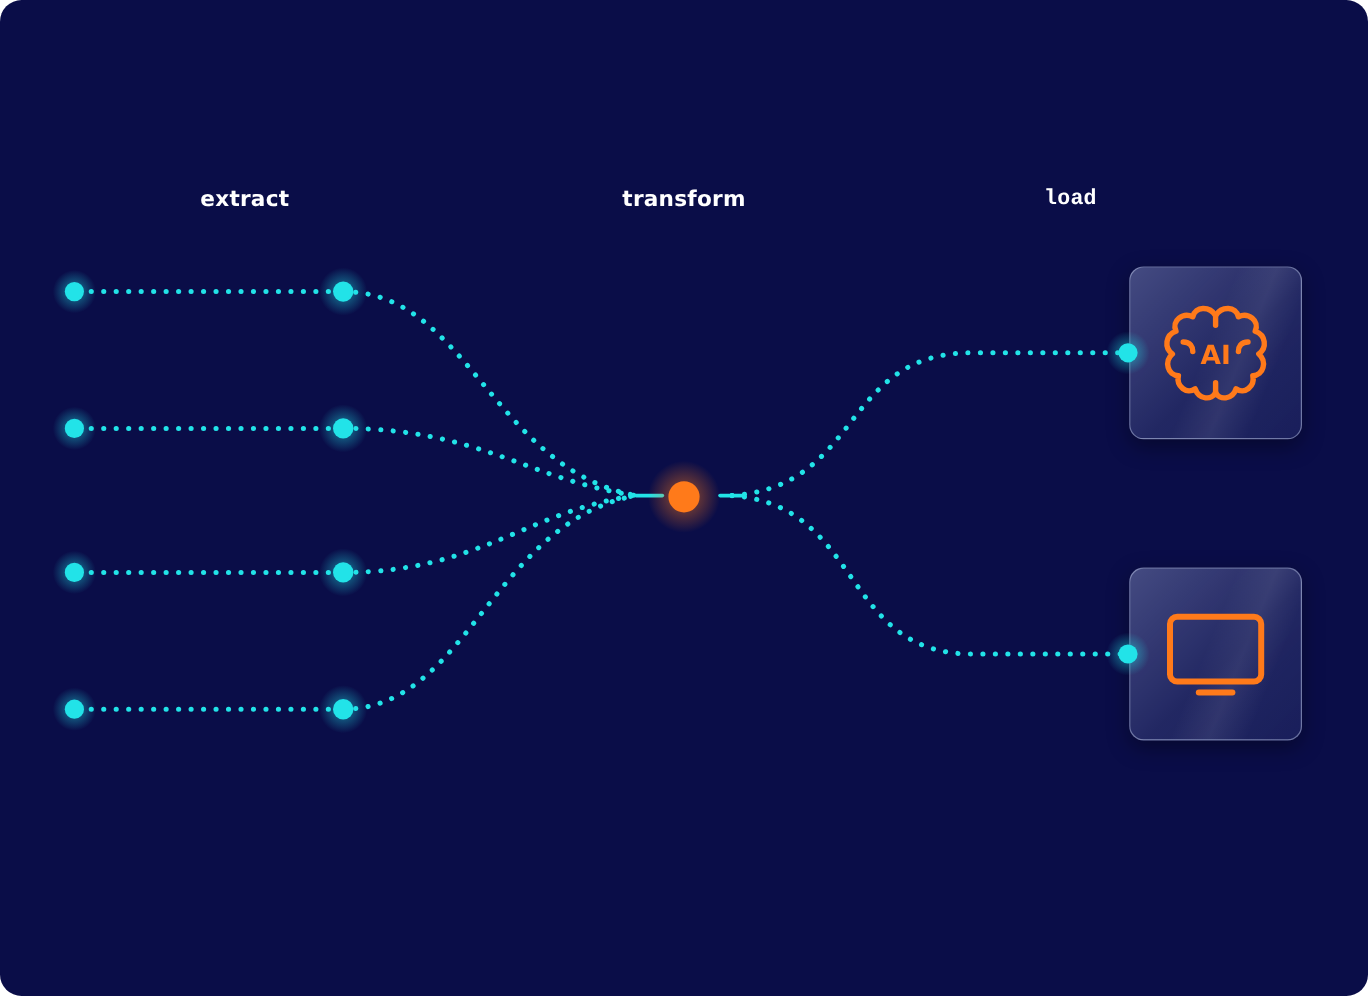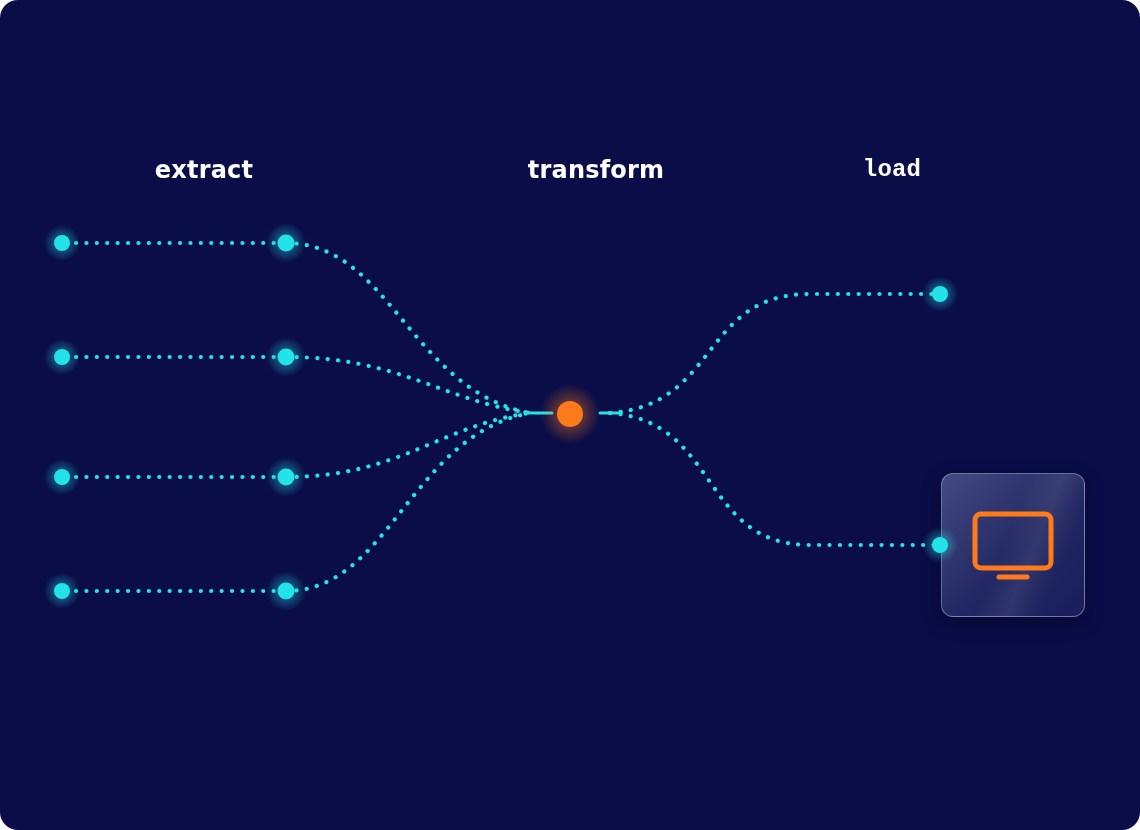--- a/index.html
+++ b/index.html
@@ -3,21 +3,21 @@
 <meta charset="utf-8">
 <style>
   html, body { margin:0; padding:0; background:#ffffff; }
   body { width:1140px; height:830px; position:relative; overflow:hidden; }
   .canvas {
     position:absolute; left:0; top:0; width:1140px; height:830px;
     background:#0a0d48; border-radius:18px; overflow:hidden;
   }
   .stage-label {
     position:absolute; top:156px; color:#ffffff;
-    font-family:"DejaVu Sans", sans-serif; font-weight:bold; font-size:24px;
+    font-family:"DejaVu Sans", sans-serif; font-weight:bold; font-size:18px;
     letter-spacing:0.2px; transform:translateX(-50%); white-space:nowrap;
   }
   svg.wires { position:absolute; left:0; top:0; }
   .card {
     position:absolute; width:142px; height:142px; border-radius:12px;
     background:linear-gradient(135deg, rgba(140,150,200,0.45) 0%, rgba(80,90,150,0.35) 55%, rgba(40,48,110,0.5) 100%);
     border:1px solid rgba(200,210,240,0.45);
     box-shadow:0 6px 18px rgba(0,0,0,0.35);
     overflow:hidden;
   }
@@ -30,21 +30,21 @@
   .ai-text {
     font-family:"DejaVu Sans", sans-serif; font-weight:bold;
   }
 </style>
 </head>
 <body>
 
 <div class="canvas">
 
   <div class="stage-label" style="left:204px;">extract</div>
-  <div class="stage-label" style="left:596px;text-align:center;">transform</div>
+  <div class="stage-label" style="left:570px;text-align:center;">transform</div>
   <div class="stage-label" style="left:892px;font-family:Liberation Mono, monospace;">load</div>
 
   <svg class="wires" width="1140" height="830" viewBox="0 0 1140 830">
     <defs>
       <radialGradient id="glowCyan" cx="50%" cy="50%" r="50%">
         <stop offset="0%" stop-color="#22e3e8" stop-opacity="0.55"></stop>
         <stop offset="100%" stop-color="#22e3e8" stop-opacity="0"></stop>
       </radialGradient>
       <radialGradient id="glowOrange" cx="50%" cy="50%" r="50%">
         <stop offset="0%" stop-color="#ff7a1a" stop-opacity="0.6"></stop>
@@ -92,20 +92,45 @@
       <circle cx="286" cy="477" r="20" fill="url(#glowCyan)"></circle>
       <circle cx="286" cy="477" r="8.5" fill="#22e3e8"></circle>
       <circle cx="286" cy="591" r="20" fill="url(#glowCyan)"></circle>
       <circle cx="286" cy="591" r="8.5" fill="#22e3e8"></circle>
     </g>
 
     <circle cx="570" cy="414" r="30" fill="url(#glowOrange)"></circle>
     <circle cx="570" cy="414" r="13" fill="#ff7a1a"></circle>
   </svg>
 
+  <div class="card" style="left:941px; top:222px;">
+    <div class="sheen"></div>
+    <svg width="142" height="142" viewBox="0 0 142 142">
+      <g fill="none" stroke="#ff7a1a" stroke-width="4.5" stroke-linecap="round" stroke-linejoin="round">
+        <path d="M71 40
+                 C 76 32, 88 32, 90 41
+                 C 98 37, 108 44, 104 53
+                 C 113 56, 114 67, 107 72
+                 C 114 78, 111 90, 102 90
+                 C 104 99, 95 106, 88 101
+                 C 85 110, 74 111, 71 104
+                 C 68 111, 57 110, 54 101
+                 C 47 106, 38 99, 40 90
+                 C 31 90, 28 78, 35 72
+                 C 28 67, 29 56, 38 53
+                 C 34 44, 44 37, 52 41
+                 C 54 32, 66 32, 71 40 Z"></path>
+        <path d="M71 40 L71 48"></path>
+        <path d="M71 96 L71 104"></path>
+        <path d="M44 62 C 50 62, 52 66, 52 70"></path>
+        <path d="M98 62 C 92 62, 90 66, 90 70"></path>
+      </g>
+      <text class="ai-text" x="71" y="80" text-anchor="middle" font-size="22" fill="#ff7a1a">AI</text>
+    </svg>
+  </div>
 
   <div class="card" style="left:941px; top:473px;">
     <div class="sheen"></div>
     <svg width="142" height="142" viewBox="0 0 142 142">
       <rect x="33" y="40" width="76" height="54" rx="6" fill="none" stroke="#ff7a1a" stroke-width="5"></rect>
       <line x1="57" y1="103" x2="85" y2="103" stroke="#ff7a1a" stroke-width="5" stroke-linecap="round"></line>
     </svg>
   </div>
 
   <svg class="wires" width="1140" height="830" viewBox="0 0 1140 830" style="pointer-events:none;">

